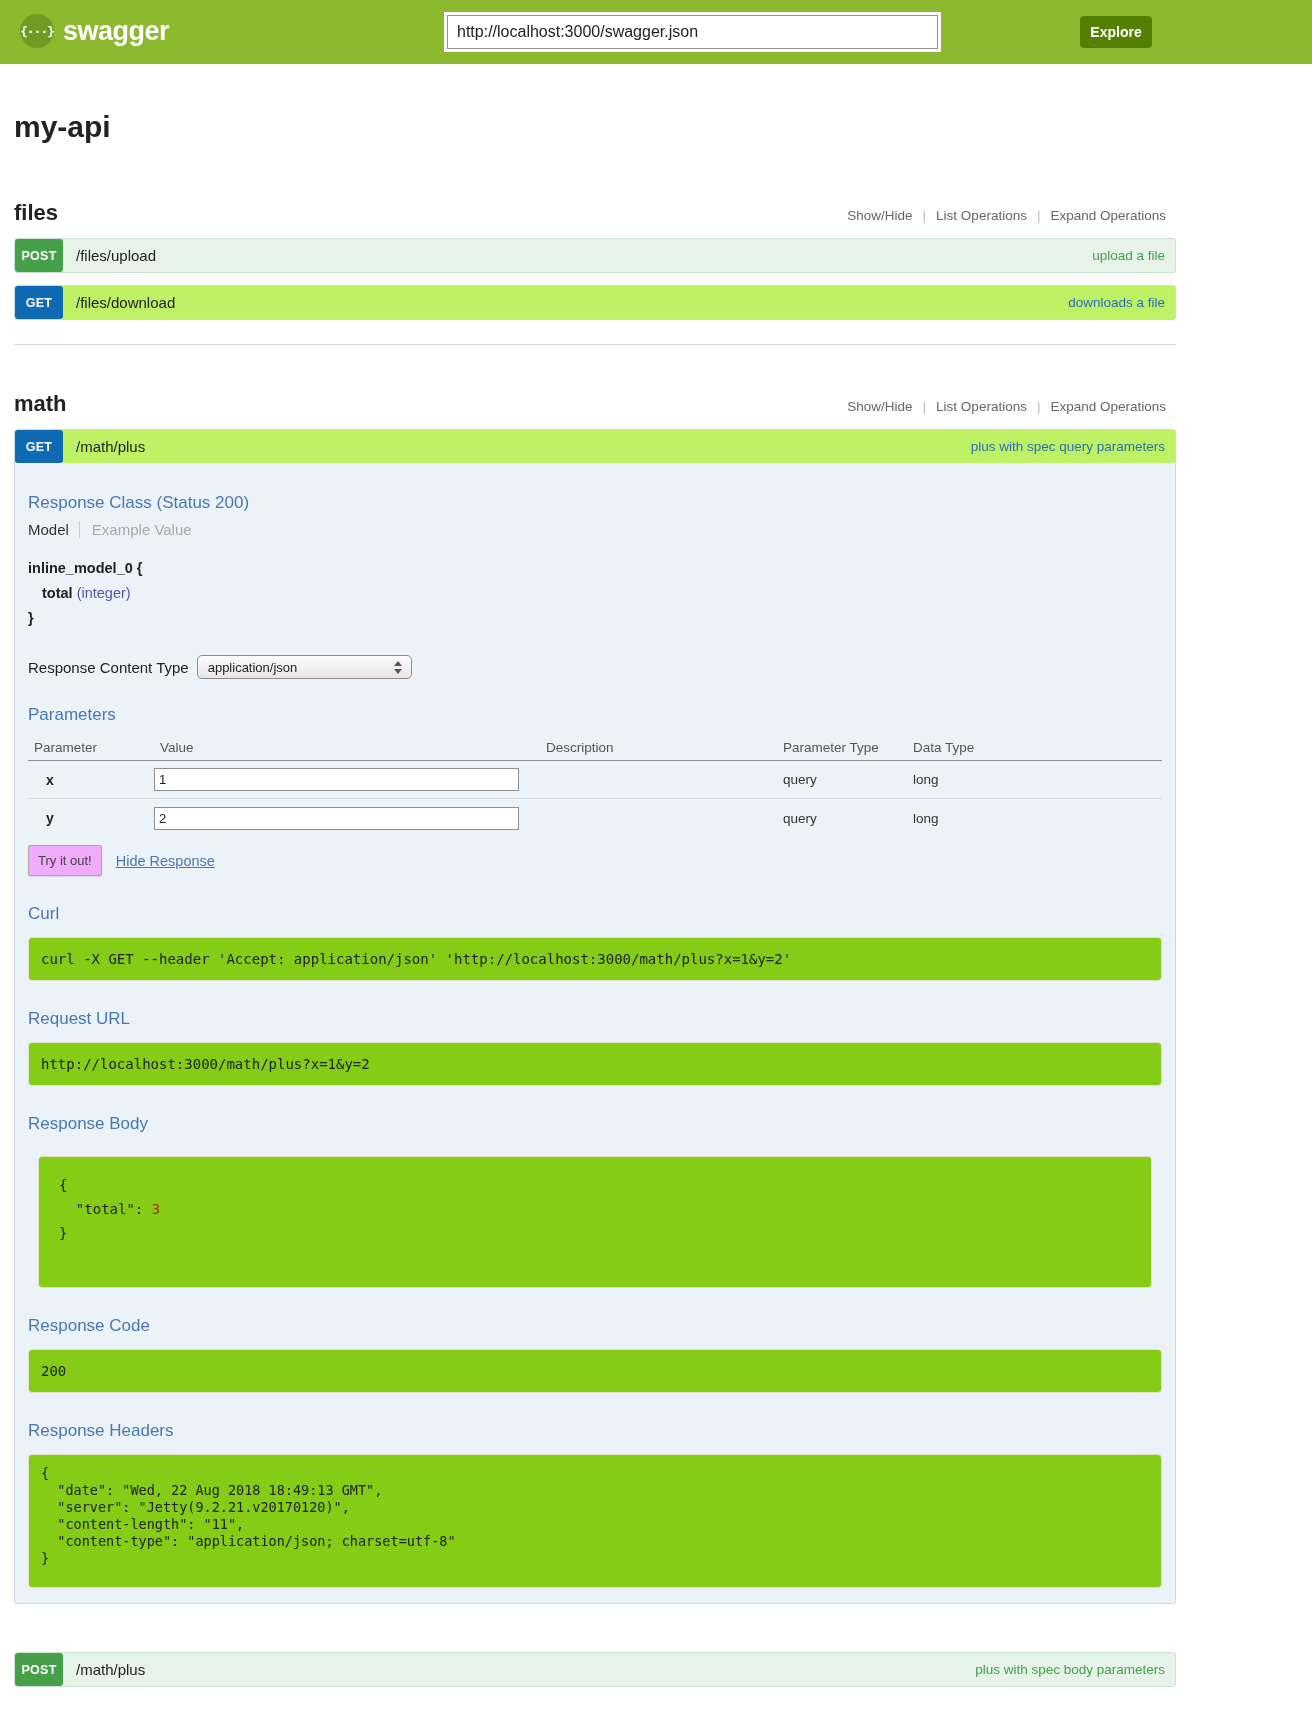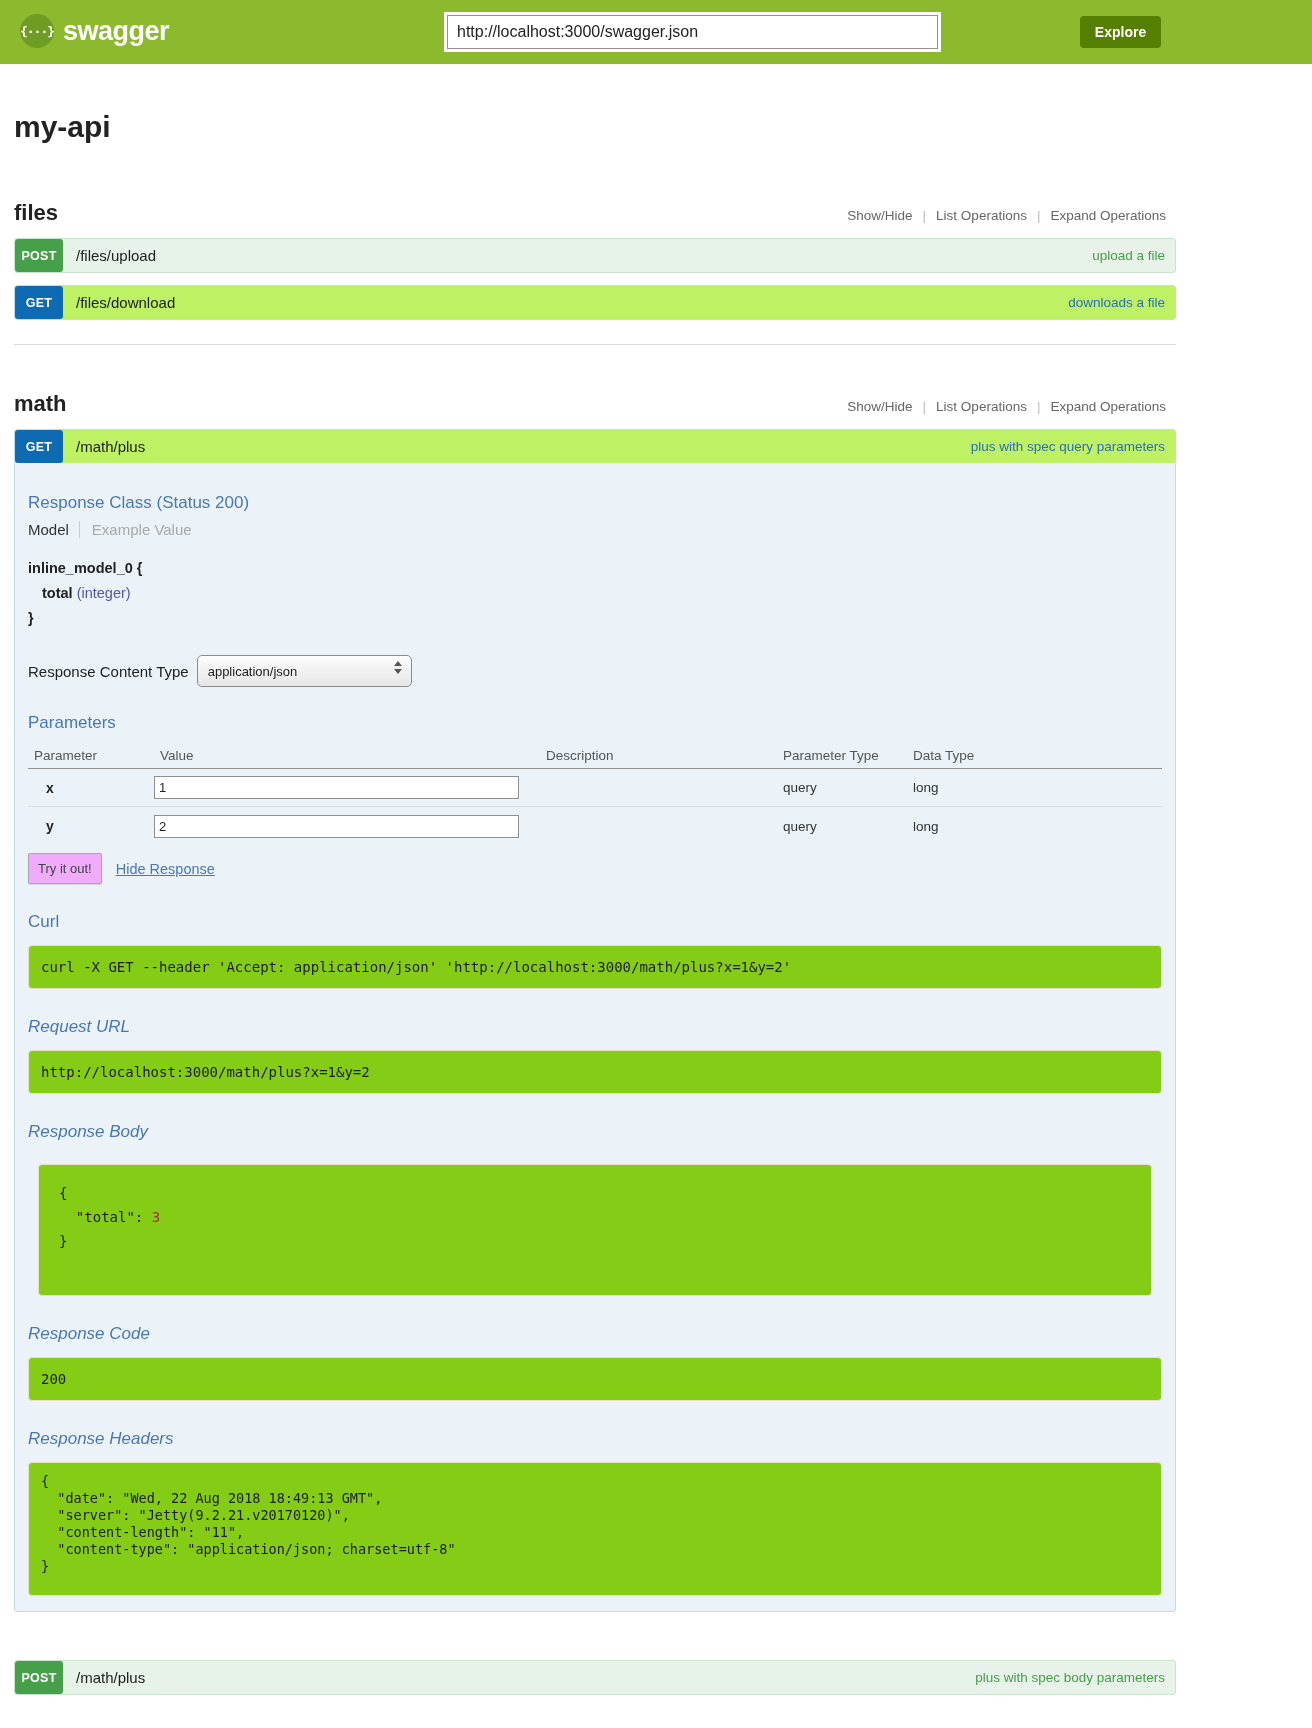--- a/index.html
+++ b/index.html
@@ -22,21 +22,21 @@
     letter-spacing: -1px;
   }
   .brand-name { color: #fff; font-size: 27px; font-weight: bold; margin-left: 9px; letter-spacing: -0.5px; }
   .url-input {
     position: absolute; left: 447px; top: 15px; width: 491px; height: 34px;
     border: 1px solid #919191; box-shadow: 0 0 0 3px #fff;
     background: #fff; padding: 0 9px; font-size: 16px; color: #222;
     font-family: "Liberation Sans", sans-serif;
   }
   .explore-btn {
-    position: absolute; left: 1080px; top: 16px; width: 81px; height: 32px;
+    position: absolute; left: 1080px; top: 16px; width: 72px; height: 32px;
     background: #547f00; color: #fff; border: none; border-radius: 4px;
     font-size: 14px; font-weight: bold; cursor: pointer;
     font-family: "Liberation Sans", sans-serif;
   }
   
   .container { width: 1162px; margin-left: 14px; }
   h1.api-title { font-size: 30px; font-weight: bold; color: #222; margin-top: 46px; }
   .section-head {
     display: flex; align-items: baseline; justify-content: space-between;
     margin-top: 46px; margin-bottom: 12px;
@@ -75,21 +75,21 @@
   .h-response-class { margin-top: 30px; }
   .model-tabs { display: flex; margin-top: 8px; font-size: 15px; }
   .tab-model { color: #333; padding-right: 10px; cursor: pointer; }
   .tab-example { color: #a8a8a8; padding-left: 12px; border-left: 1px solid #ccc; cursor: pointer; }
   .model-sig { margin-top: 18px; font-size: 14.5px; color: #222; line-height: 25px; }
   .model-sig .bold { font-weight: bold; }
   .model-prop { padding-left: 14px; }
   .prop-type { color: #5555aa; }
   .ct-row { margin-top: 24px; display: flex; align-items: center; font-size: 15px; color: #222; }
   .ct-select {
-    margin-left: 8px; position: relative; width: 215px; height: 32px;
+    margin-left: 8px; position: relative; width: 215px; height: 24px;
     border: 1px solid #8c8c8c; border-radius: 5px;
     background: linear-gradient(#fdfdfd, #e6e6e6);
     display: flex; align-items: center; padding: 0 26px 0 10px;
     font-size: 13px; color: #222; cursor: pointer;
   }
   .sel-arrows { position: absolute; right: 9px; top: 5px; display: flex; flex-direction: column; gap: 3px; }
   .sel-arrows i { display: block; width: 0; height: 0; border-left: 4px solid transparent; border-right: 4px solid transparent; }
   .arrow-up { border-bottom: 5px solid #555; }
   .arrow-down { border-top: 5px solid #555; }
   .h-parameters { margin-top: 26px; }
@@ -113,21 +113,21 @@
     box-shadow: 0 1px 1px rgba(0,0,0,0.12);
     font-family: "Liberation Sans", sans-serif;
   }
   .hide-response { margin-left: 14px; color: #4a77b2; font-size: 14.5px; text-decoration: underline; cursor: pointer; }
   .h-curl { margin-top: 28px; }
   .code-box {
     margin-top: 13px; background: #84cc16; border: 1px solid #e5e0c6; border-radius: 4px;
     padding: 13px 12px; font-family: "DejaVu Sans Mono", monospace;
     font-size: 14px; color: #222; white-space: pre-wrap; word-break: break-all;
   }
-  .h-spaced { margin-top: 28px; font-style: italic; }
+  .h-spaced { margin-top: 28px; }
   .body-box {
     margin: 22px 10px 0; padding: 16px 20px 42px;
     line-height: 24px; font-size: 14px;
   }
   .json-num { color: #a0342f; }
   .headers-box { padding: 10px 12px 20px; font-size: 13.5px; line-height: 17px; }
 </style>
 </head>
 <body>
 

